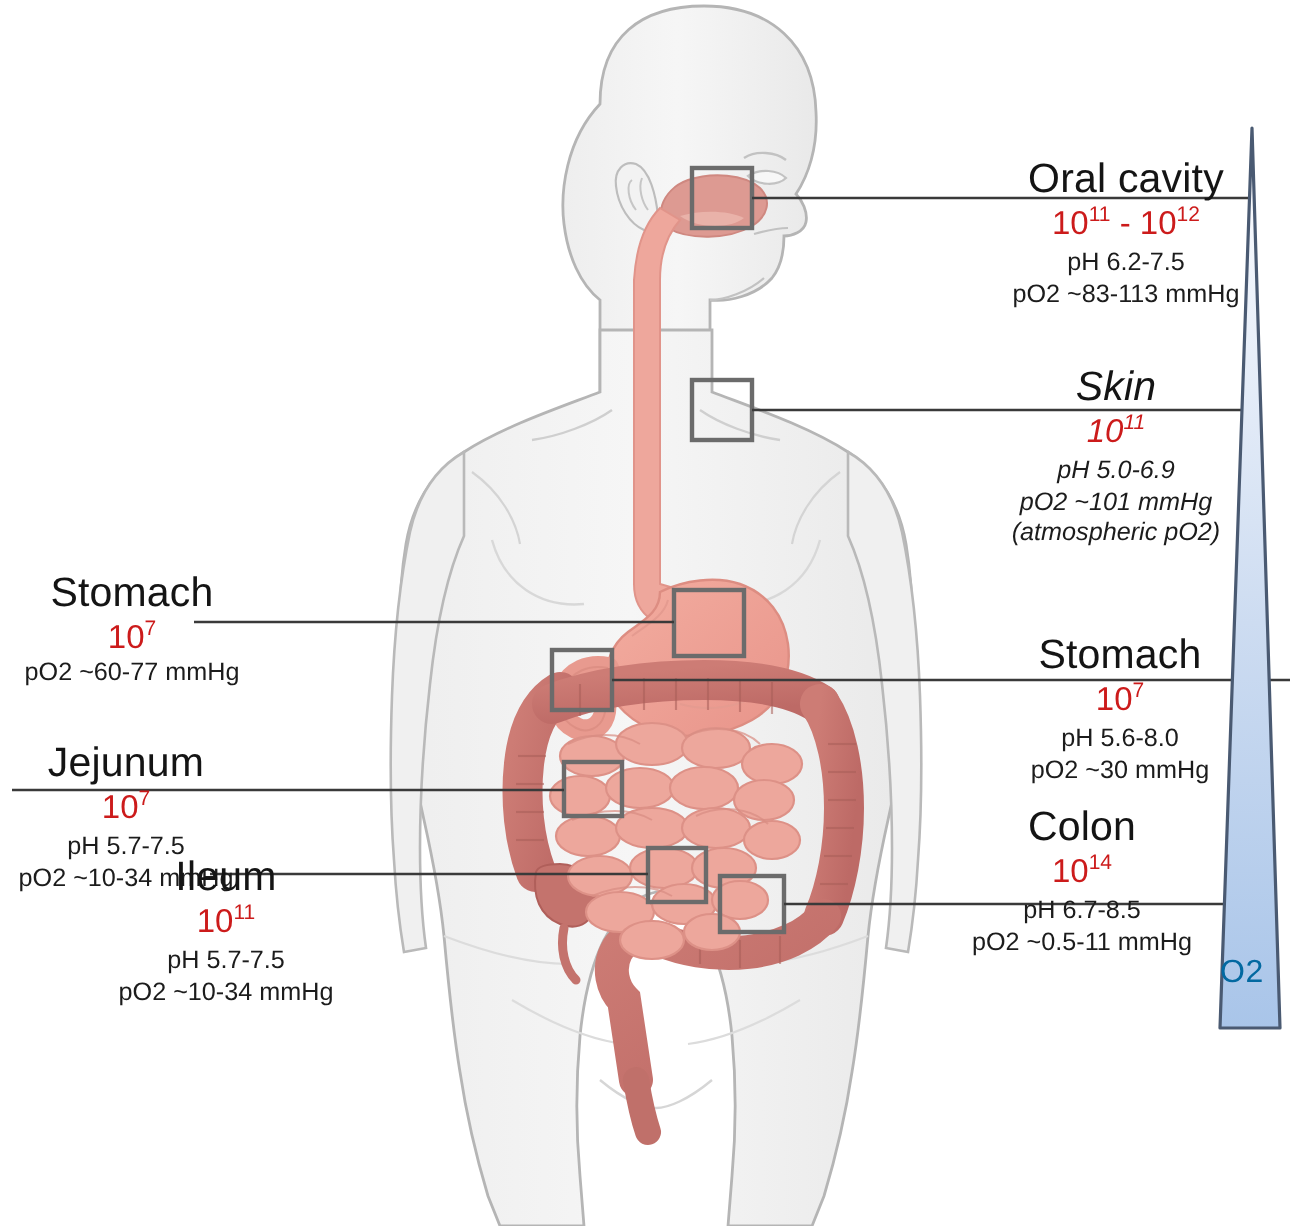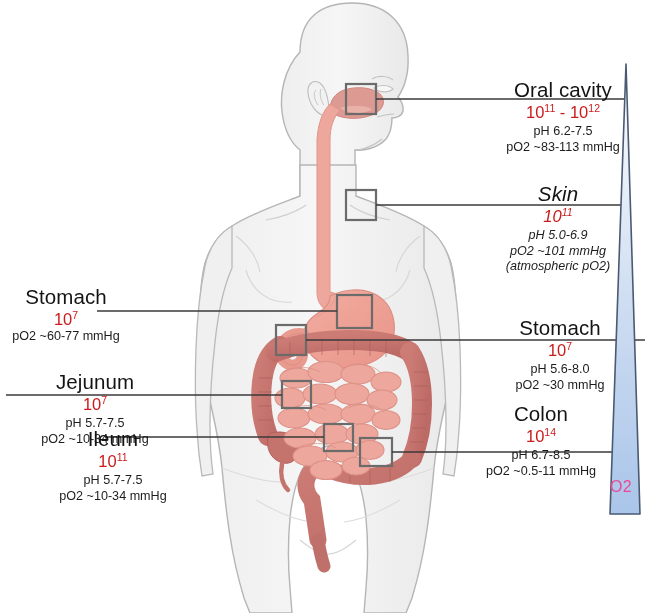--- a/index.html
+++ b/index.html
@@ -52,21 +52,21 @@
     line-height: 15.5px;
     color: #1c1c1c;
     white-space: nowrap;
   }
   .lbl-ph { margin-top: 2px; }
   .o2-text {
     position: absolute;
     left: 610px;
     top: 478px;
     font-size: 16px;
-    color: #ec4899;
+    color: #0369a1;
     letter-spacing: 0.3px;
   }
 </style>
 </head>
 <body>
 
 <div id="figure">
 
   <svg id="art" viewBox="0 0 655 613" xmlns="http://www.w3.org/2000/svg">
     <defs>
@@ -332,21 +332,21 @@
   </div>
 
   <div class="label-block" style="left:2px; top:285px; width:128px;">
     <div class="lbl-title">Stomach</div>
     <div class="lbl-count">
       <span>10</span><sup>7</sup>
     </div>
     <div class="lbl-po2">pO2 ~60-77 mmHg</div>
   </div>
 
-  <div class="label-block" style="left:0px; top:370px; width:126px;padding-left:32px;">
+  <div class="label-block" style="left:0px; top:370px; width:126px;">
     <div class="lbl-title">Jejunum</div>
     <div class="lbl-count">
       <span>10</span><sup>7</sup>
     </div>
     <div class="lbl-ph">pH 5.7-7.5</div>
     <div class="lbl-po2">pO2 ~10-34 mmHg</div>
   </div>
 
   <div class="label-block" style="left:50px; top:427px; width:126px;">
     <div class="lbl-title">Ileum</div>

